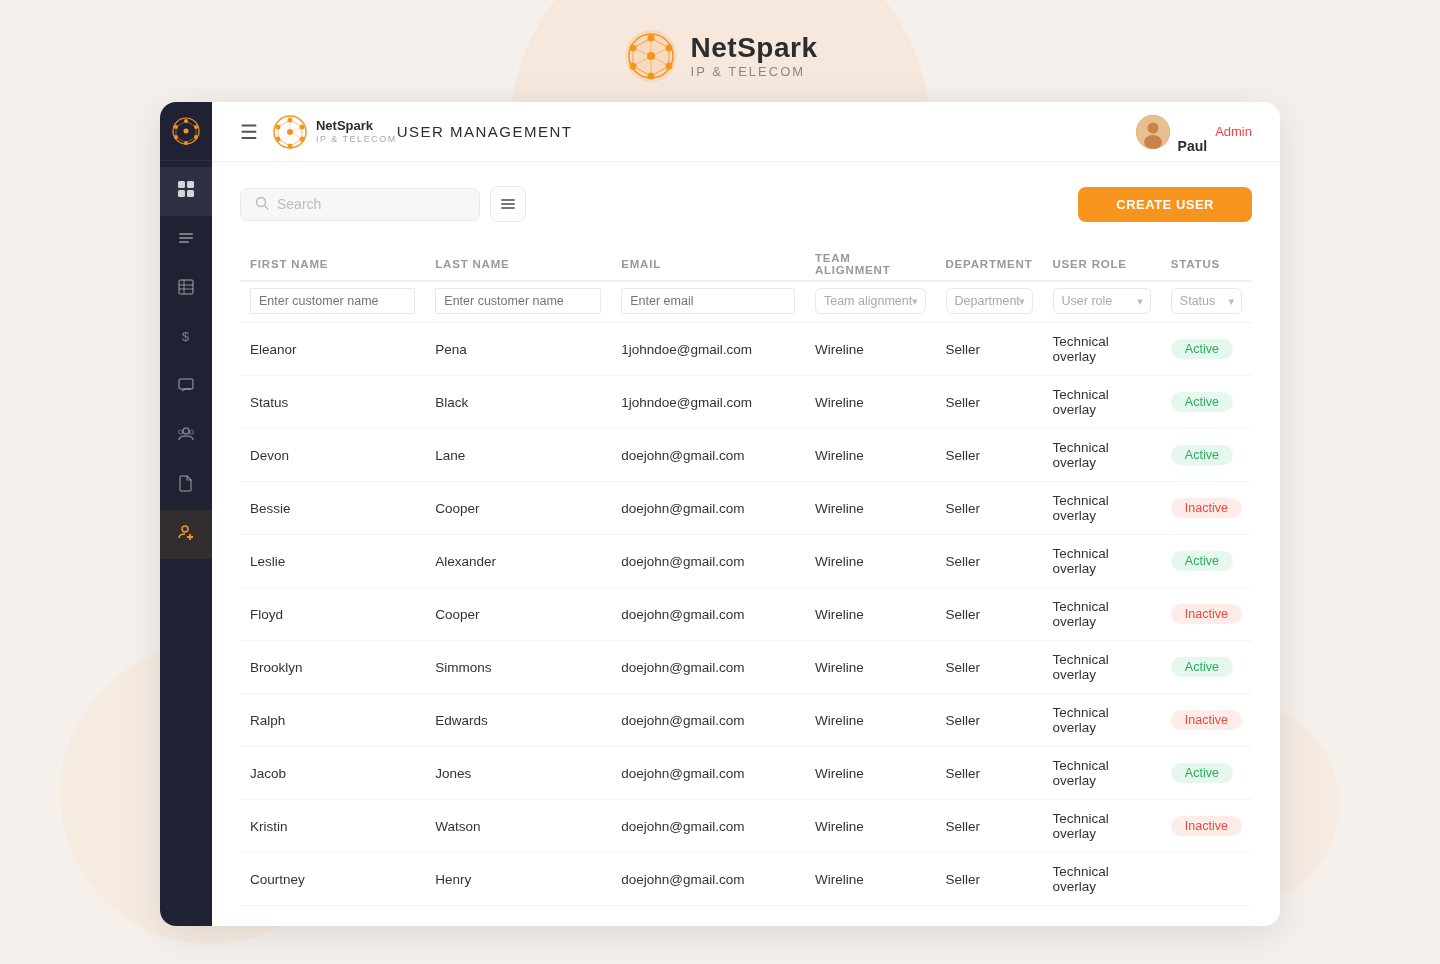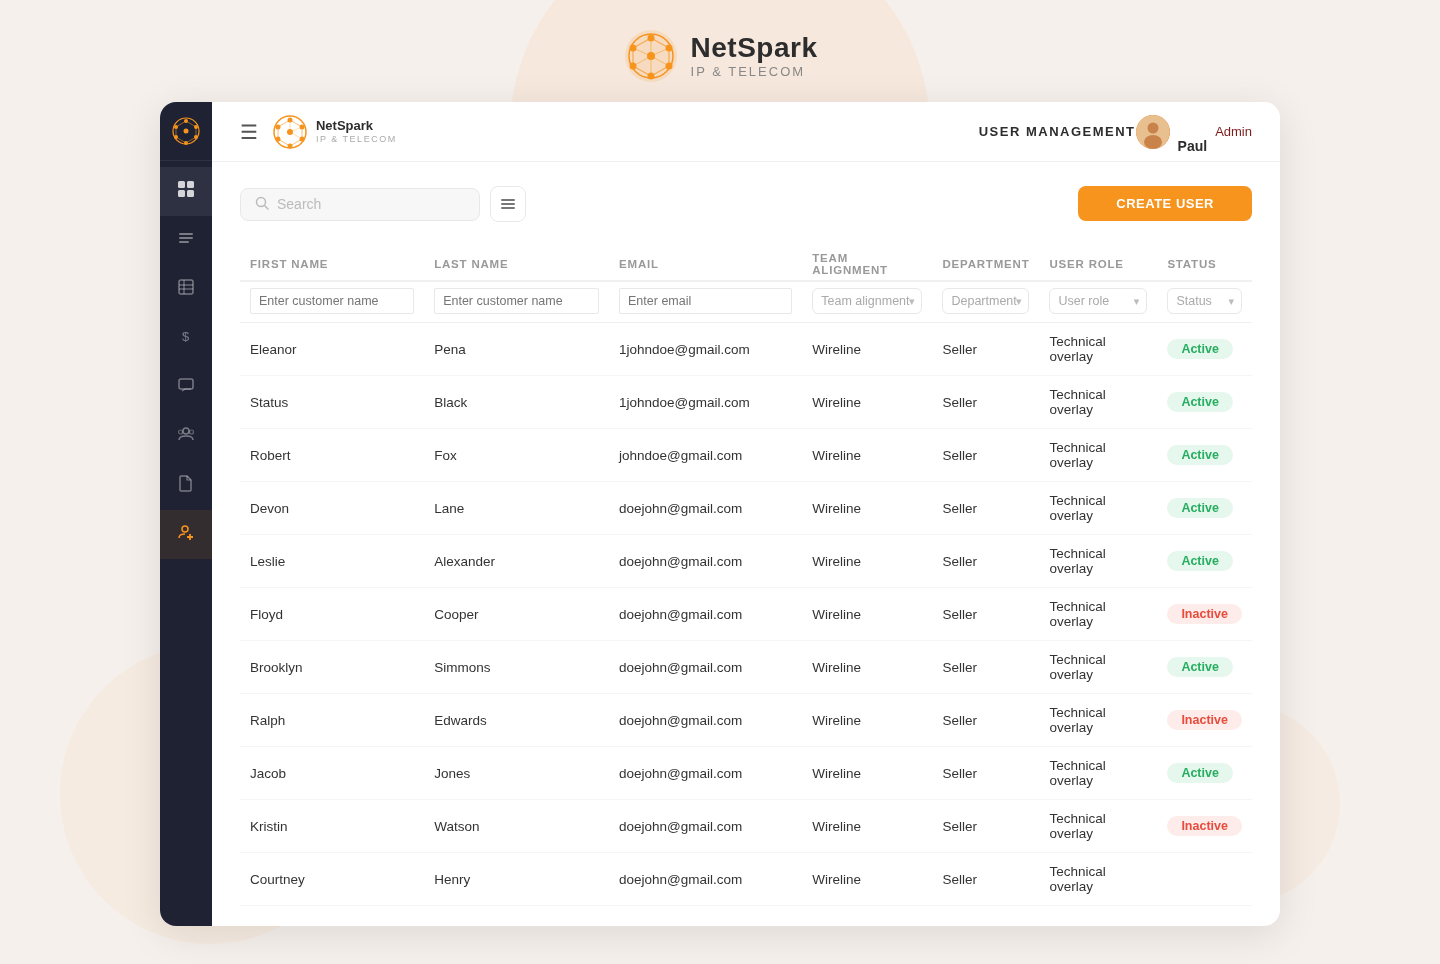--- a/index.html
+++ b/index.html
@@ -180,27 +180,27 @@
       font-weight: 700;
       color: #2d2d2d;
     }
     .header-logo-sub {
       font-size: 9px;
       color: #aaa;
       letter-spacing: 1.5px;
       text-transform: uppercase;
     }
     .header-title {
-      font-size: 13px;
-      font-weight: 700;
+      font-size: 15px;
+      font-weight: 400;
       color: #2d2d2d;
       letter-spacing: 1.5px;
       text-transform: uppercase;
       flex: 1;
-      text-align: right;
+      text-align: left;
     }
     .header-user {
       display: flex;
       align-items: center;
       gap: 8px;
     }
     .header-avatar {
       width: 34px;
       height: 34px;
       border-radius: 50%;
@@ -212,33 +212,33 @@
     }
     .header-avatar svg { width: 34px; height: 34px; }
     .header-username {
       font-size: 14px;
       font-weight: 600;
       color: #2d2d2d;
       margin-top: 28px;
     }
     .header-role {
       font-size: 13px;
-      color: #7f1d1d;
+      color: #ef4444;
     }
 
     
     .content-area {
       padding: 24px 28px 20px 28px;
       flex: 1;
     }
 
     
     .toolbar {
       display: flex;
-      align-items: flex-start;
+      align-items: flex-end;
       justify-content: space-between;
       margin-bottom: 20px;
     }
     .toolbar-left {
       display: flex;
       align-items: center;
       gap: 10px;
     }
     .search-box {
       display: flex;
@@ -352,21 +352,21 @@
     tbody td {
       padding: 11px 10px;
       color: #333;
       font-size: 13.5px;
     }
     .badge {
       display: inline-block;
       padding: 3px 14px;
       border-radius: 20px;
       font-size: 12.5px;
-      font-weight: 700;
+      font-weight: 400;
     }
     .badge-active {
       background: #e6f7ee;
       color: #27ae60;
     }
     .badge-inactive {
       background: #fdecea;
       color: #e74c3c;
     }
   </style>
@@ -620,36 +620,36 @@
               <tr>
                 <td>Status</td>
                 <td>Black</td>
                 <td>1johndoe@gmail.com</td>
                 <td>Wireline</td>
                 <td>Seller</td>
                 <td>Technical overlay</td>
                 <td><span class="badge badge-active">Active</span></td>
               </tr>
               <tr>
-                <td>Robert</td>
-                <td>Fox</td>
-                <td>johndoe@gmail.com</td>
-                <td>Wireline</td>
-                <td>Seller</td>
-                <td>Technical overlay</td>
-                <td><span class="badge badge-active">Active</span></td>
-              </tr>
-              <tr>
                 <td>Devon</td>
                 <td>Lane</td>
                 <td>doejohn@gmail.com</td>
                 <td>Wireline</td>
                 <td>Seller</td>
                 <td>Technical overlay</td>
                 <td><span class="badge badge-active">Active</span></td>
+              </tr>
+              <tr>
+                <td>Bessie</td>
+                <td>Cooper</td>
+                <td>doejohn@gmail.com</td>
+                <td>Wireline</td>
+                <td>Seller</td>
+                <td>Technical overlay</td>
+                <td><span class="badge badge-inactive">Inactive</span></td>
               </tr>
               <tr>
                 <td>Leslie</td>
                 <td>Alexander</td>
                 <td>doejohn@gmail.com</td>
                 <td>Wireline</td>
                 <td>Seller</td>
                 <td>Technical overlay</td>
                 <td><span class="badge badge-active">Active</span></td>
               </tr>

